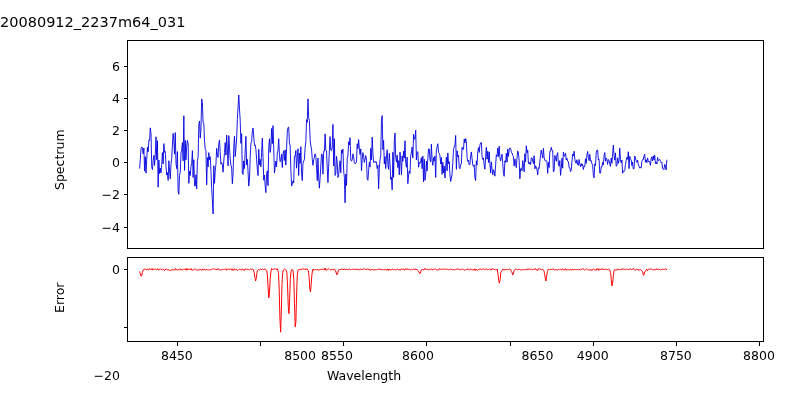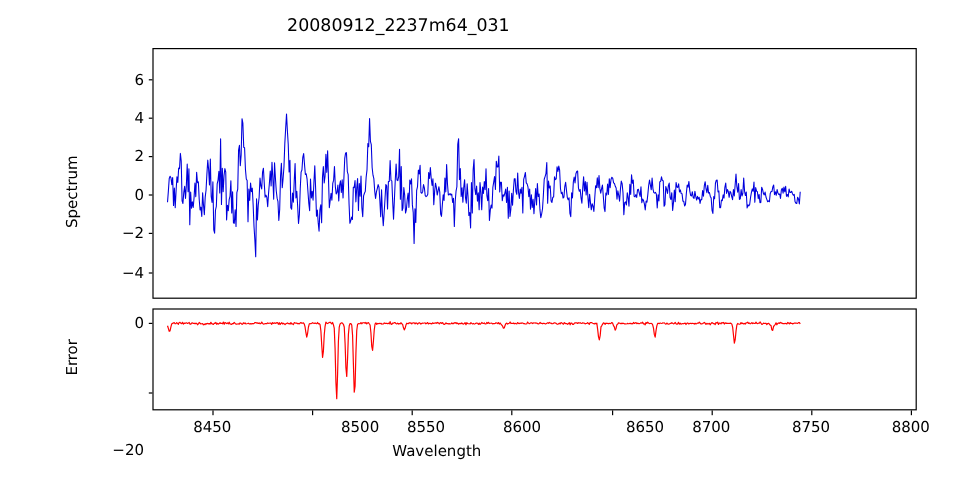--- a/index.html
+++ b/index.html
@@ -1,20 +1,20 @@
 <!DOCTYPE html>
 <html><head>
 <meta charset="utf-8">
 <style>
   html,body{margin:0;padding:0;background:#ffffff;}
   body{width:800px;height:400px;overflow:hidden;
        font-family:"DejaVu Sans","Liberation Sans",sans-serif;color:#000;}
   .figure{position:relative;width:800px;height:400px;background:#ffffff;}
 
-  .fig-title{position:absolute;left:0;top:14px;width:664px;text-align:center;
+  .fig-title{position:absolute;left:0;top:14px;width:664px;text-align:left;
              font-size:14.5px;color:#000;letter-spacing:0px;}
 
   
   .axes{position:absolute;box-sizing:border-box;border:1.1px solid #000;background:#fff;overflow:hidden;}
   #ax-spectrum{left:127px;top:40px;width:637px;height:209px;}
   #ax-error{left:127px;top:257px;width:637px;height:85px;}
 
   .plotsvg{position:absolute;left:0;top:0;width:100%;height:100%;display:block;}
 
   
@@ -76,27 +76,27 @@
     </div>
 
   <div class="axlabel rot" style="left:52px;top:313px;">Error</div>
 
   <div id="xticks">
       <div class="tick x" style="left: 176.9px; top: 342px;"></div>
       <div class="ticklabel x" style="left: 176.9px; top: 348px;">8450</div>
       <div class="tick x" style="left: 260.1px; top: 342px;"></div>
       <div class="ticklabel x" style="left: 260.1px; top: 348px; margin-left: 40px;">8500</div>
       <div class="tick x" style="left: 343.2px; top: 342px;"></div>
-      <div class="ticklabel x" style="left: 355px; top: 348px;">8550</div>
+      <div class="ticklabel x" style="left: 337px; top: 348px;">8550</div>
       <div class="tick x" style="left: 426.4px; top: 342px;"></div>
-      <div class="ticklabel x" style="left: 435px; top: 348px;">8600</div>
+      <div class="ticklabel x" style="left: 418px; top: 348px;">8600</div>
       <div class="tick x" style="left: 509.5px; top: 342px;"></div>
       <div class="ticklabel x" style="left: 509.5px; top: 348px; margin-left: 28px;">8650</div>
       <div class="tick x" style="left: 592.7px; top: 342px;"></div>
-      <div class="ticklabel x" style="left: 592.7px; top: 348px;">8700</div>
+      <div class="ticklabel x" style="left: 592.7px; top: 348px;">4900</div>
       <div class="tick x" style="left: 675.9px; top: 342px;"></div>
       <div class="ticklabel x" style="left: 675.9px; top: 348px;">8750</div>
       <div class="tick x" style="left: 759px; top: 342px;"></div>
       <div class="ticklabel x" style="left: 759px; top: 348px;">8800</div>
     </div>
 
   <div class="axlabel xlabel">Wavelength</div>
 
 </div>
 

